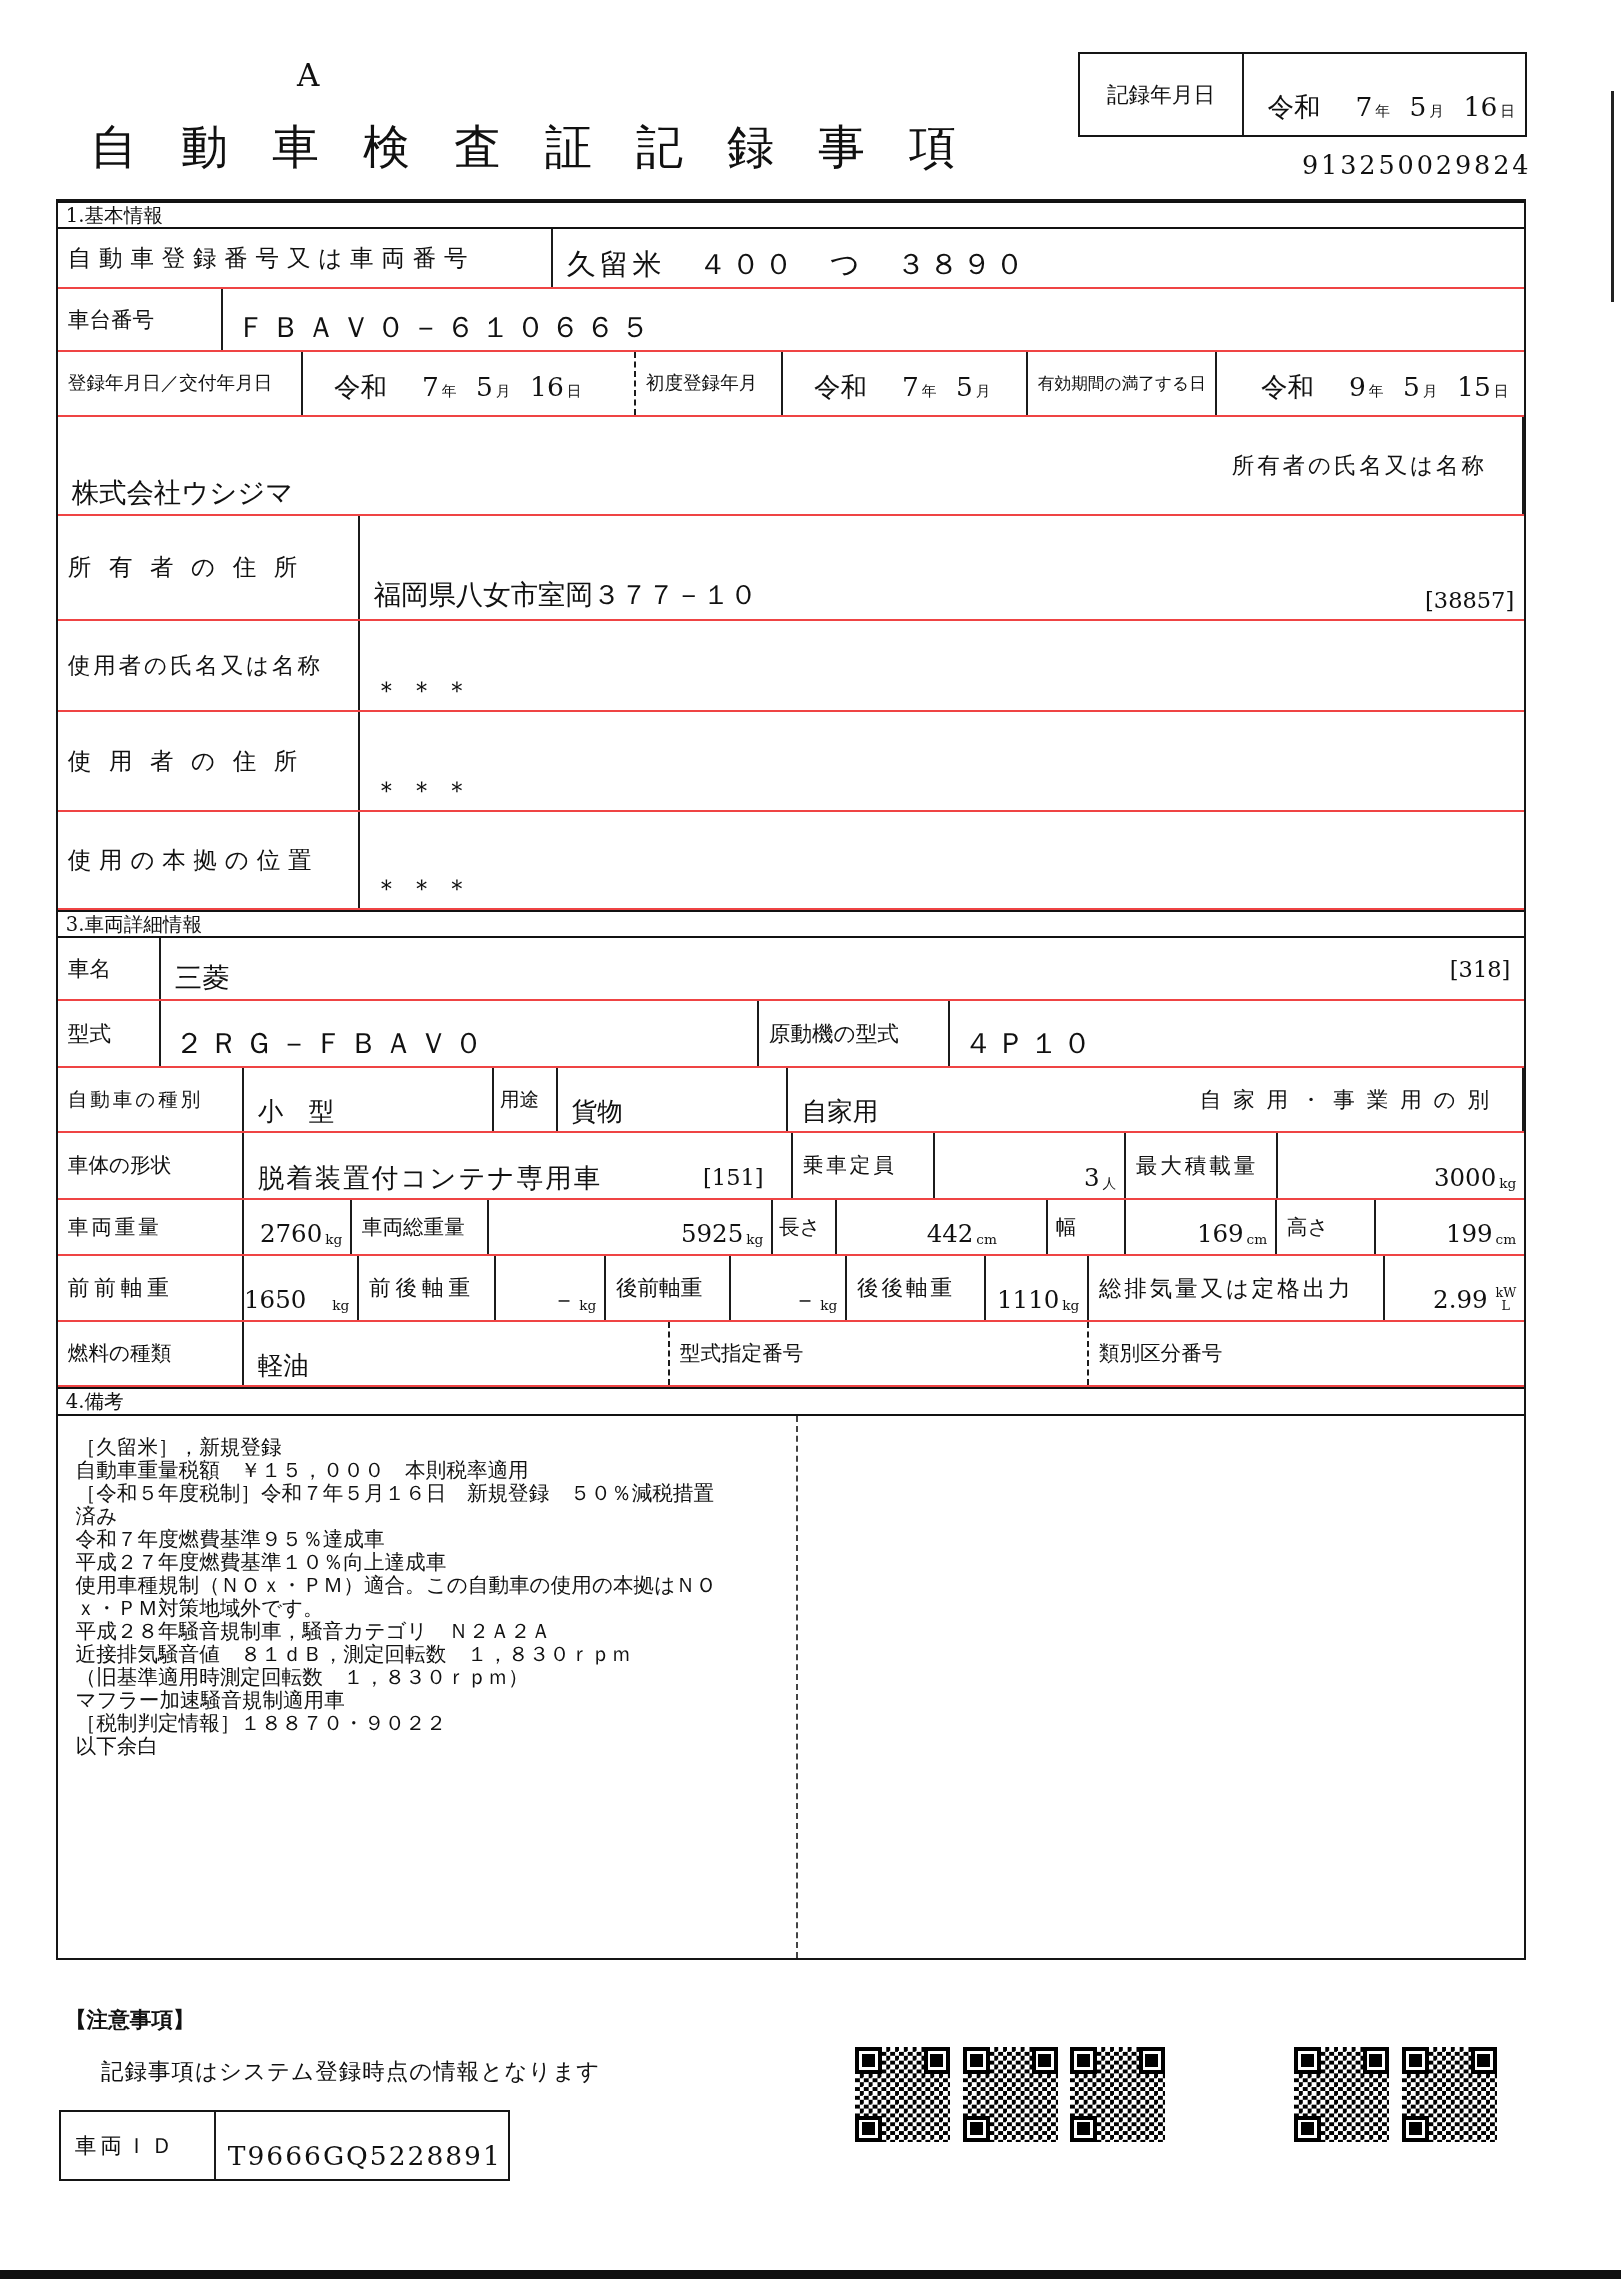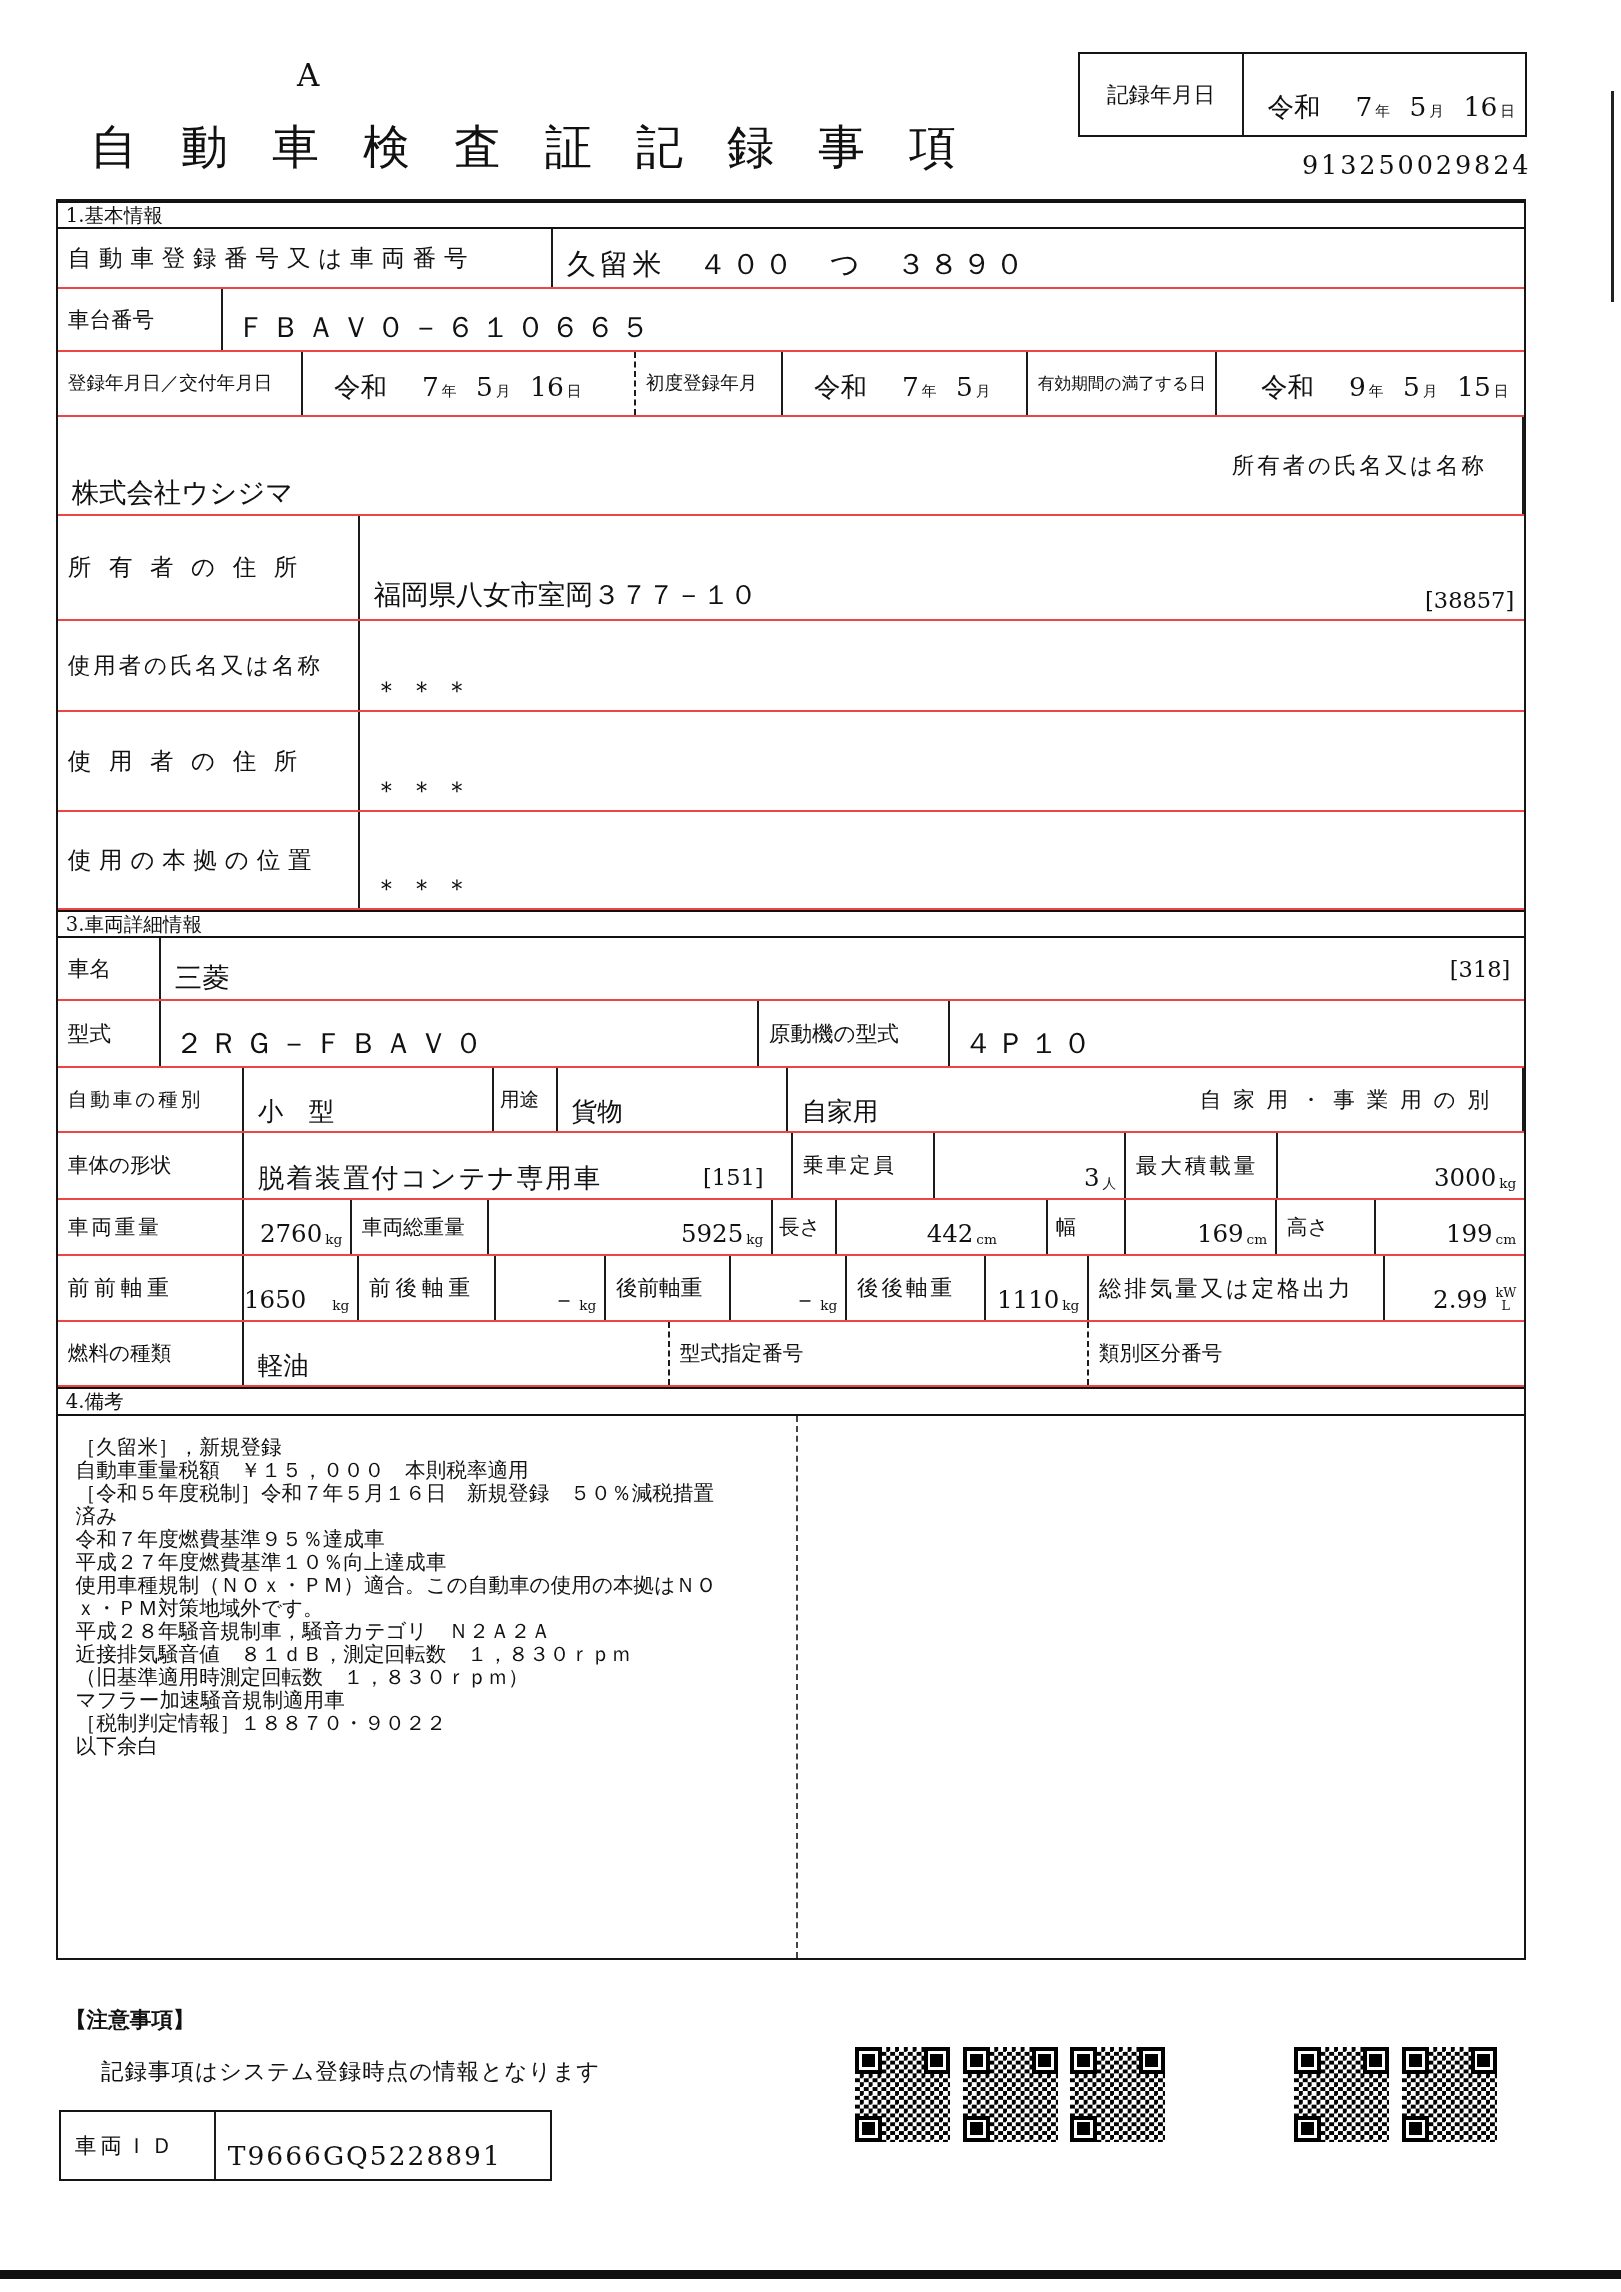--- a/index.html
+++ b/index.html
@@ -43,21 +43,21 @@
   .code-right{position:absolute;right:13.7px;top:50%;transform:translateY(-50%);}
   .code-in{position:absolute;right:27.4px;bottom:7.8px;}
   .flexbetween{flex-direction:row;align-items:flex-end;justify-content:space-between;padding:0 9.8px 5.9px 13.7px;}
   .remarks{position:relative;height:542px;}
   .remarks-text{position:absolute;left:17.6px;top:19.6px;}
   .remark-line{font-size:20.6px;line-height:23px;white-space:pre;}
   .rdivider{position:absolute;left:738px;top:0;bottom:0;border-left:2px dashed #444;}
   
   .notice-title{left:65px;top:2005px;font-size:21.6px;font-weight:600;}
   .notice-text{left:101px;top:2056px;font-size:22.5px;font-weight:500;letter-spacing:1px;}
-  .idbox{left:59px;top:2110px;width:493px;height:71px;border:2.9px solid #151515;box-sizing:border-box;display:flex;}
+  .idbox{left:59px;top:2110px;width:451px;height:71px;border:2.9px solid #151515;box-sizing:border-box;display:flex;}
   .idbox .ilab{flex:0 0 155px;border-right:2px solid #1b1b1b;display:flex;align-items:center;padding-left:13.7px;
                font-size:21.6px;letter-spacing:3.9px;box-sizing:border-box;}
   .idbox .ival{flex:1;display:flex;align-items:flex-end;padding:0 0 7.8px 11.8px;font-size:26.5px;letter-spacing:2px;}
   
   .qr{position:absolute;width:95px;height:95px;
       background:conic-gradient(#000 25%,#fff 0 50%,#000 0 75%,#fff 0) 0 0/8.8px 8.8px;}
   .fp{position:absolute;width:26.5px;height:26.5px;background:#fff;border:4.9px solid #000;box-sizing:border-box;}
   .fp::after{content:"";position:absolute;inset:2.9px;background:#000;}
   .tl{top:0;left:0}.tr{top:0;right:0}.bl{bottom:0;left:0}
   .bottom-rule{position:absolute;left:0;right:0;top:2270px;height:8.8px;background:#101010;}

